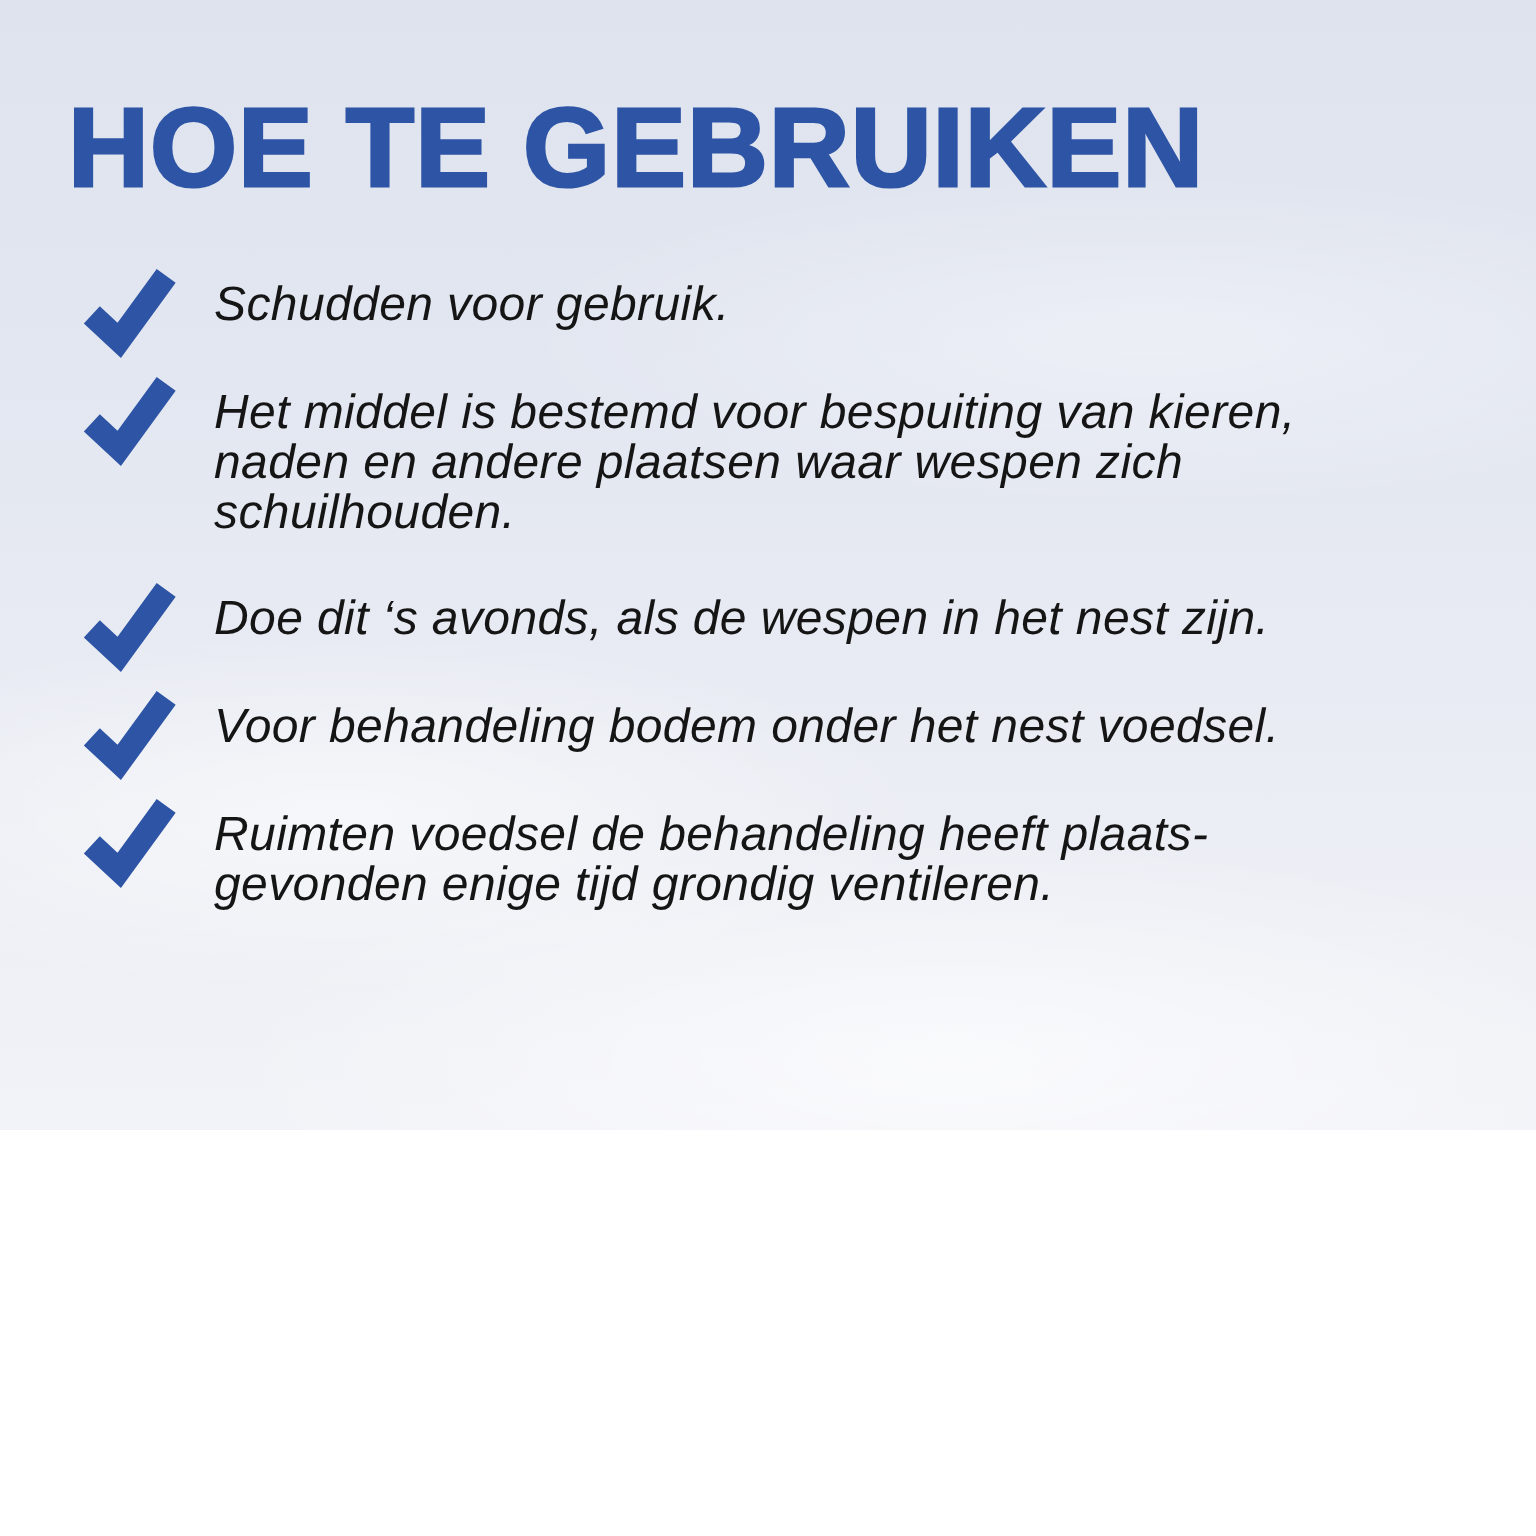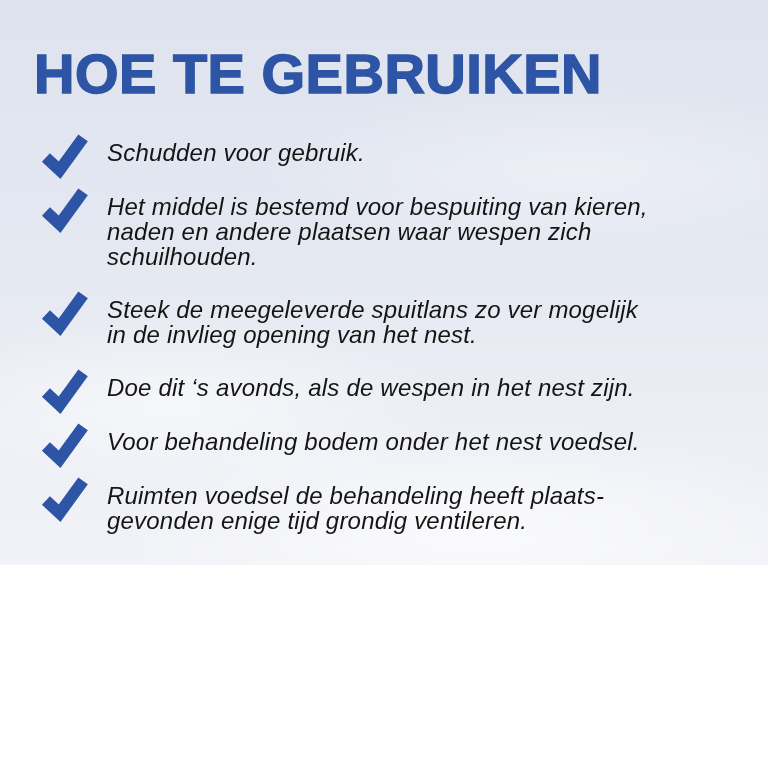--- a/index.html
+++ b/index.html
@@ -86,29 +86,20 @@
       <span class="item-text">Het middel is bestemd voor bespuiting van kieren,
 naden en andere plaatsen waar wespen zich
 schuilhouden.</span>
     </li>
     <li class="item">
       <span class="check">
         <svg viewBox="0 0 46 46" width="45" height="45">
             <path d="M4 24 L18 37 L42 4" fill="none" stroke="#2e55a5" stroke-width="12" stroke-linejoin="miter" stroke-linecap="butt"></path>
           </svg>
       </span>
-      <span class="item-text">Steek de meegeleverde spuitlans zo ver mogelijk
-in de invlieg opening van het nest.</span>
-    </li>
-    <li class="item">
-      <span class="check">
-        <svg viewBox="0 0 46 46" width="45" height="45">
-            <path d="M4 24 L18 37 L42 4" fill="none" stroke="#2e55a5" stroke-width="12" stroke-linejoin="miter" stroke-linecap="butt"></path>
-          </svg>
-      </span>
       <span class="item-text">Doe dit ‘s avonds, als de wespen in het nest zijn.</span>
     </li>
     <li class="item">
       <span class="check">
         <svg viewBox="0 0 46 46" width="45" height="45">
             <path d="M4 24 L18 37 L42 4" fill="none" stroke="#2e55a5" stroke-width="12" stroke-linejoin="miter" stroke-linecap="butt"></path>
           </svg>
       </span>
       <span class="item-text">Voor behandeling bodem onder het nest voedsel.</span>
     </li>

